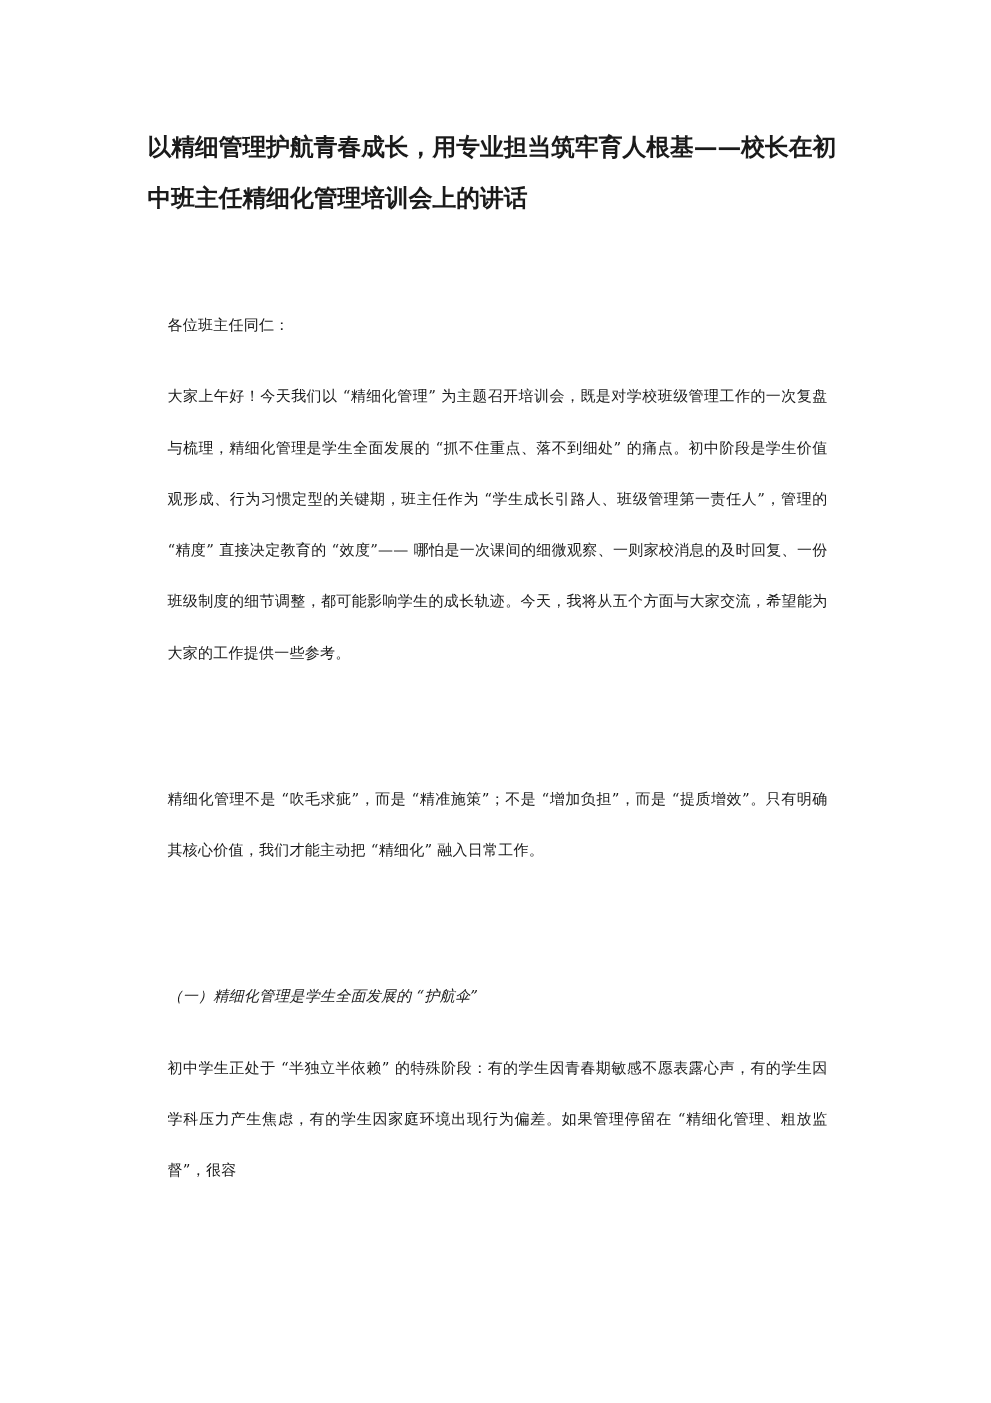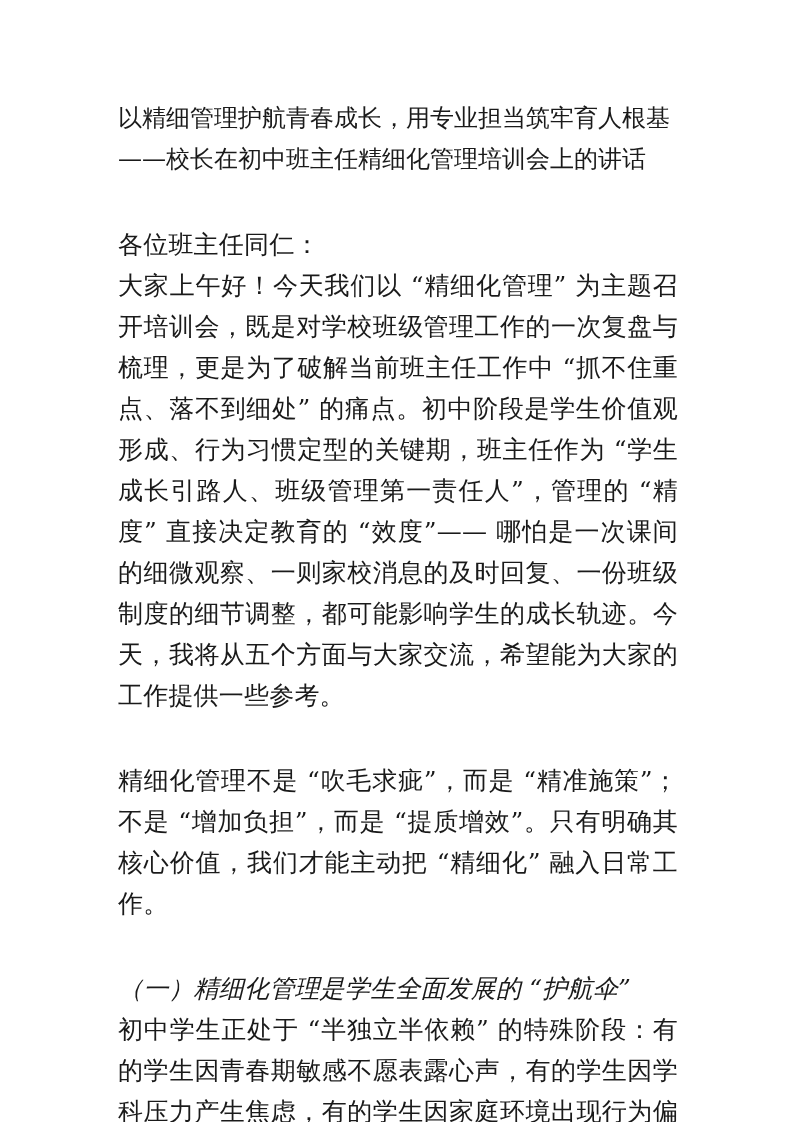--- a/index.html
+++ b/index.html
@@ -15,31 +15,31 @@
       font-family: "DejaVu Serif", "Liberation Serif", serif;
       color: #1a1a1a;
     }
     .page {
       position: absolute;
       left: 118px;
       top: 98px;
       width: 560px;
     }
     .line-block p {
-      margin: 0;
-      font-size: 25px;
+      margin: 16px;
+      font-size: 12px;
       line-height: 41px;
       text-align: justify;
       letter-spacing: 0.2px;
     }
     .title {
       margin: 0;
-      font-size: 24px;
+      font-size: 19px;
       line-height: 41px;
-      font-weight: normal;
+      font-weight: bold;
     }
     .gap-lg { height: 44px; }
     .gap-md { height: 44px; }
     .subheading {
       margin: 0;
       font-size: 18.5px;
       line-height: 41px;
       font-weight: normal;
       margin-left: -6px;
       font-style: italic;
@@ -50,21 +50,21 @@
 
 <div class="page">
   <div class="line-block">
     <h1 class="title">以精细管理护航青春成长，用专业担当筑牢育人根基——校长在初中班主任精细化管理培训会上的讲话</h1>
   </div>
 
   <div class="gap-lg"></div>
 
   <div class="line-block">
     <p>各位班主任同仁：</p>
-    <p>大家上午好！今天我们以 “精细化管理” 为主题召开培训会，既是对学校班级管理工作的一次复盘与梳理，更是为了破解当前班主任工作中 “抓不住重点、落不到细处” 的痛点。初中阶段是学生价值观形成、行为习惯定型的关键期，班主任作为 “学生成长引路人、班级管理第一责任人”，管理的 “精度” 直接决定教育的 “效度”—— 哪怕是一次课间的细微观察、一则家校消息的及时回复、一份班级制度的细节调整，都可能影响学生的成长轨迹。今天，我将从五个方面与大家交流，希望能为大家的工作提供一些参考。</p>
+    <p>大家上午好！今天我们以 “精细化管理” 为主题召开培训会，既是对学校班级管理工作的一次复盘与梳理，精细化管理是学生全面发展的 “抓不住重点、落不到细处” 的痛点。初中阶段是学生价值观形成、行为习惯定型的关键期，班主任作为 “学生成长引路人、班级管理第一责任人”，管理的 “精度” 直接决定教育的 “效度”—— 哪怕是一次课间的细微观察、一则家校消息的及时回复、一份班级制度的细节调整，都可能影响学生的成长轨迹。今天，我将从五个方面与大家交流，希望能为大家的工作提供一些参考。</p>
   </div>
 
   <div class="gap-md"></div>
 
   <div class="line-block">
     <p>精细化管理不是 “吹毛求疵”，而是 “精准施策”；不是 “增加负担”，而是 “提质增效”。只有明确其核心价值，我们才能主动把 “精细化” 融入日常工作。</p>
   </div>
 
   <div class="gap-md"></div>
 

